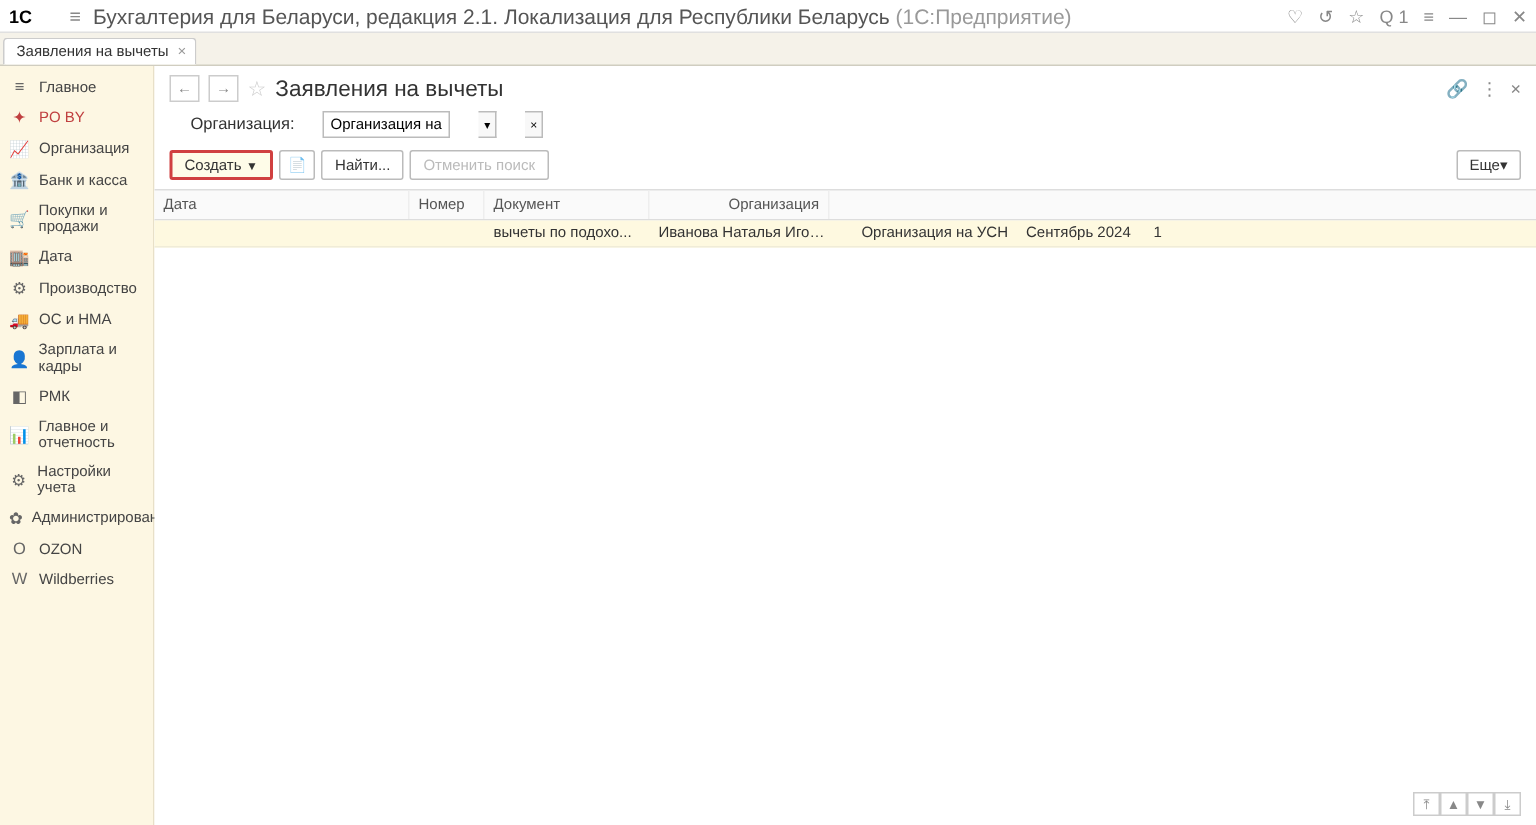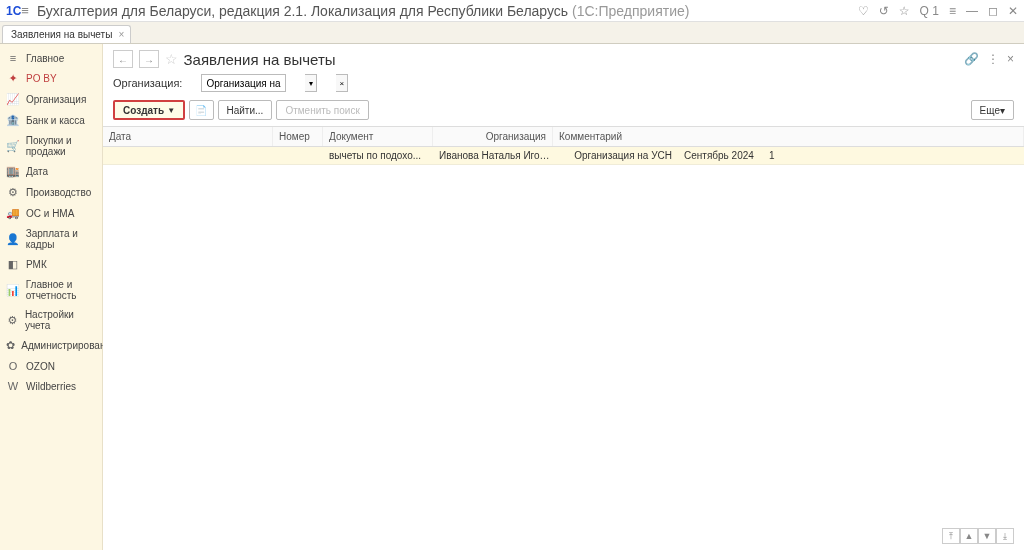--- a/index.html
+++ b/index.html
@@ -1,18 +1,18 @@
 <!DOCTYPE html>
 <html><head>
 <meta charset="utf-8">
 <style>
 * { box-sizing: border-box; margin: 0; padding: 0; font-family: Arial, sans-serif; }
 body { background: #fff; font-size: 11px; color: #333; overflow: hidden; }
 .titlebar { height: 22px; background: #fff; display: flex; align-items: center; padding: 0 6px; border-bottom: 1px solid #e0e0e0; }
-.logo { color: #1d4ed8; font-weight: bold; font-size: 12px; margin-right: 0; }
+.logo { color: #000000; font-weight: bold; font-size: 12px; margin-right: 25px; }
 .hamburger { color: #888; margin-right: 8px; cursor: pointer; font-size: 13px; }
 .title-text { color: #555; font-size: 14px; flex: 1; }
 .title-text .grey { color: #999; }
 .title-icons { display: flex; gap: 10px; align-items: center; color: #888; }
 .title-icons span { cursor: pointer; font-size: 12px; }
 .tabbar { height: 22px; background: #f5f2e9; display: flex; align-items: flex-end; padding-left: 2px; border-bottom: 1px solid #d0cdc0; }
 .tab { background: #fff; border: 1px solid #ccc; border-bottom: none; padding: 3px 6px 3px 8px; font-size: 10px; display: flex; align-items: center; gap: 6px; border-radius: 3px 3px 0 0; }
 .tab .x { color: #999; cursor: pointer; }
 .main { display: flex; height: calc(100vh - 44px); }
 .sidebar { width: 103px; background: #fdf7e3; border-right: 1px solid #e8e0c8; padding-top: 4px; }
@@ -20,26 +20,26 @@
 .sidebar-item .icon { width: 14px; text-align: center; font-size: 11px; color: #666; }
 .sidebar-item.active { color: #c04040; }
 .sidebar-item.active .icon { color: #c04040; }
 .content { flex: 1; background: #fff; display: flex; flex-direction: column; position: relative; }
 .content-head { padding: 6px 10px 4px 10px; display: flex; align-items: center; gap: 6px; }
 .nav-btn { width: 20px; height: 18px; border: 1px solid #ccc; background: #fff; display: flex; align-items: center; justify-content: center; font-size: 10px; color: #888; cursor: pointer; }
 .star { color: #ccc; font-size: 14px; }
 .page-title { font-size: 15px; color: #333; }
 .head-right { margin-left: auto; display: flex; gap: 8px; color: #888; font-size: 12px; }
 .head-right span { cursor: pointer; }
-.filter-row { padding: 2px 10px 6px 10px; display: flex; align-items: center; gap: 19px; font-size: 11px; }
+.filter-row { padding: 2px 10px 6px 24px; display: flex; align-items: center; gap: 19px; font-size: 11px; }
 .filter-row input[type=text].org { width: 85px; height: 18px; border: 1px solid #bbb; padding: 0 4px; font-size: 10px; }
 .sel-btn { width: 12px; height: 18px; border: 1px solid #bbb; border-left: none; background: #f8f8f8; font-size: 8px; cursor: pointer; }
 .toolbar { padding: 2px 10px 6px 10px; display: flex; align-items: center; gap: 4px; }
 .btn { height: 20px; border: 1px solid #bbb; background: #fff; padding: 0 8px; font-size: 10px; display: flex; align-items: center; cursor: pointer; border-radius: 2px; }
-.btn.create { border: 2px solid #d04040; background: #fefce8; color: #333; font-weight: bold; }
+.btn.create { border: 2px solid #d04040; background: #fefce8; color: #333; font-weight: normal; }
 .btn.create .arrow { font-size: 8px; margin-left: 3px; }
 .btn.icon-only { padding: 0 5px; }
 .btn.disabled { color: #bbb; }
 .more-btn { margin-left: auto; }
 .table-head { display: flex; border-top: 1px solid #ddd; border-bottom: 1px solid #ddd; background: #fafafa; font-size: 10px; color: #555; }
 .th { padding: 4px 6px; border-right: 1px solid #eee; }
 .table-row { display: flex; background: #fef9e0; font-size: 10px; color: #333; border-bottom: 1px solid #f0ecd8; }
 .td { padding: 3px 6px; white-space: nowrap; overflow: hidden; text-overflow: ellipsis; }
 .c-date { width: 170px; }
 .c-num { width: 50px; }
@@ -176,21 +176,20 @@
       <div class="btn">Найти...</div>
       <div class="btn disabled">Отменить поиск</div>
       <div class="btn more-btn"><span>Еще</span> ▾</div>
     </div>
 
     <div class="table-head">
       <div class="th c-date">Дата</div>
       <div class="th c-num">Номер</div>
       <div class="th c-doc">Документ</div>
       <div class="th c-org">Организация</div>
-      <div class="th c-com">Комментарий</div>
     </div>
     <div id="table-body">
         <div class="table-row">
           <div class="td c-date"></div>
           <div class="td c-num"></div>
           <div class="td c-doc">вычеты по подохо...</div>
           <div class="td c-emp">Иванова Наталья Игоревна</div>
           <div class="td c-org">Организация на УСН</div>
           <div class="td c-app">Сентябрь 2024</div>
           <div class="td c-resp">1</div>

